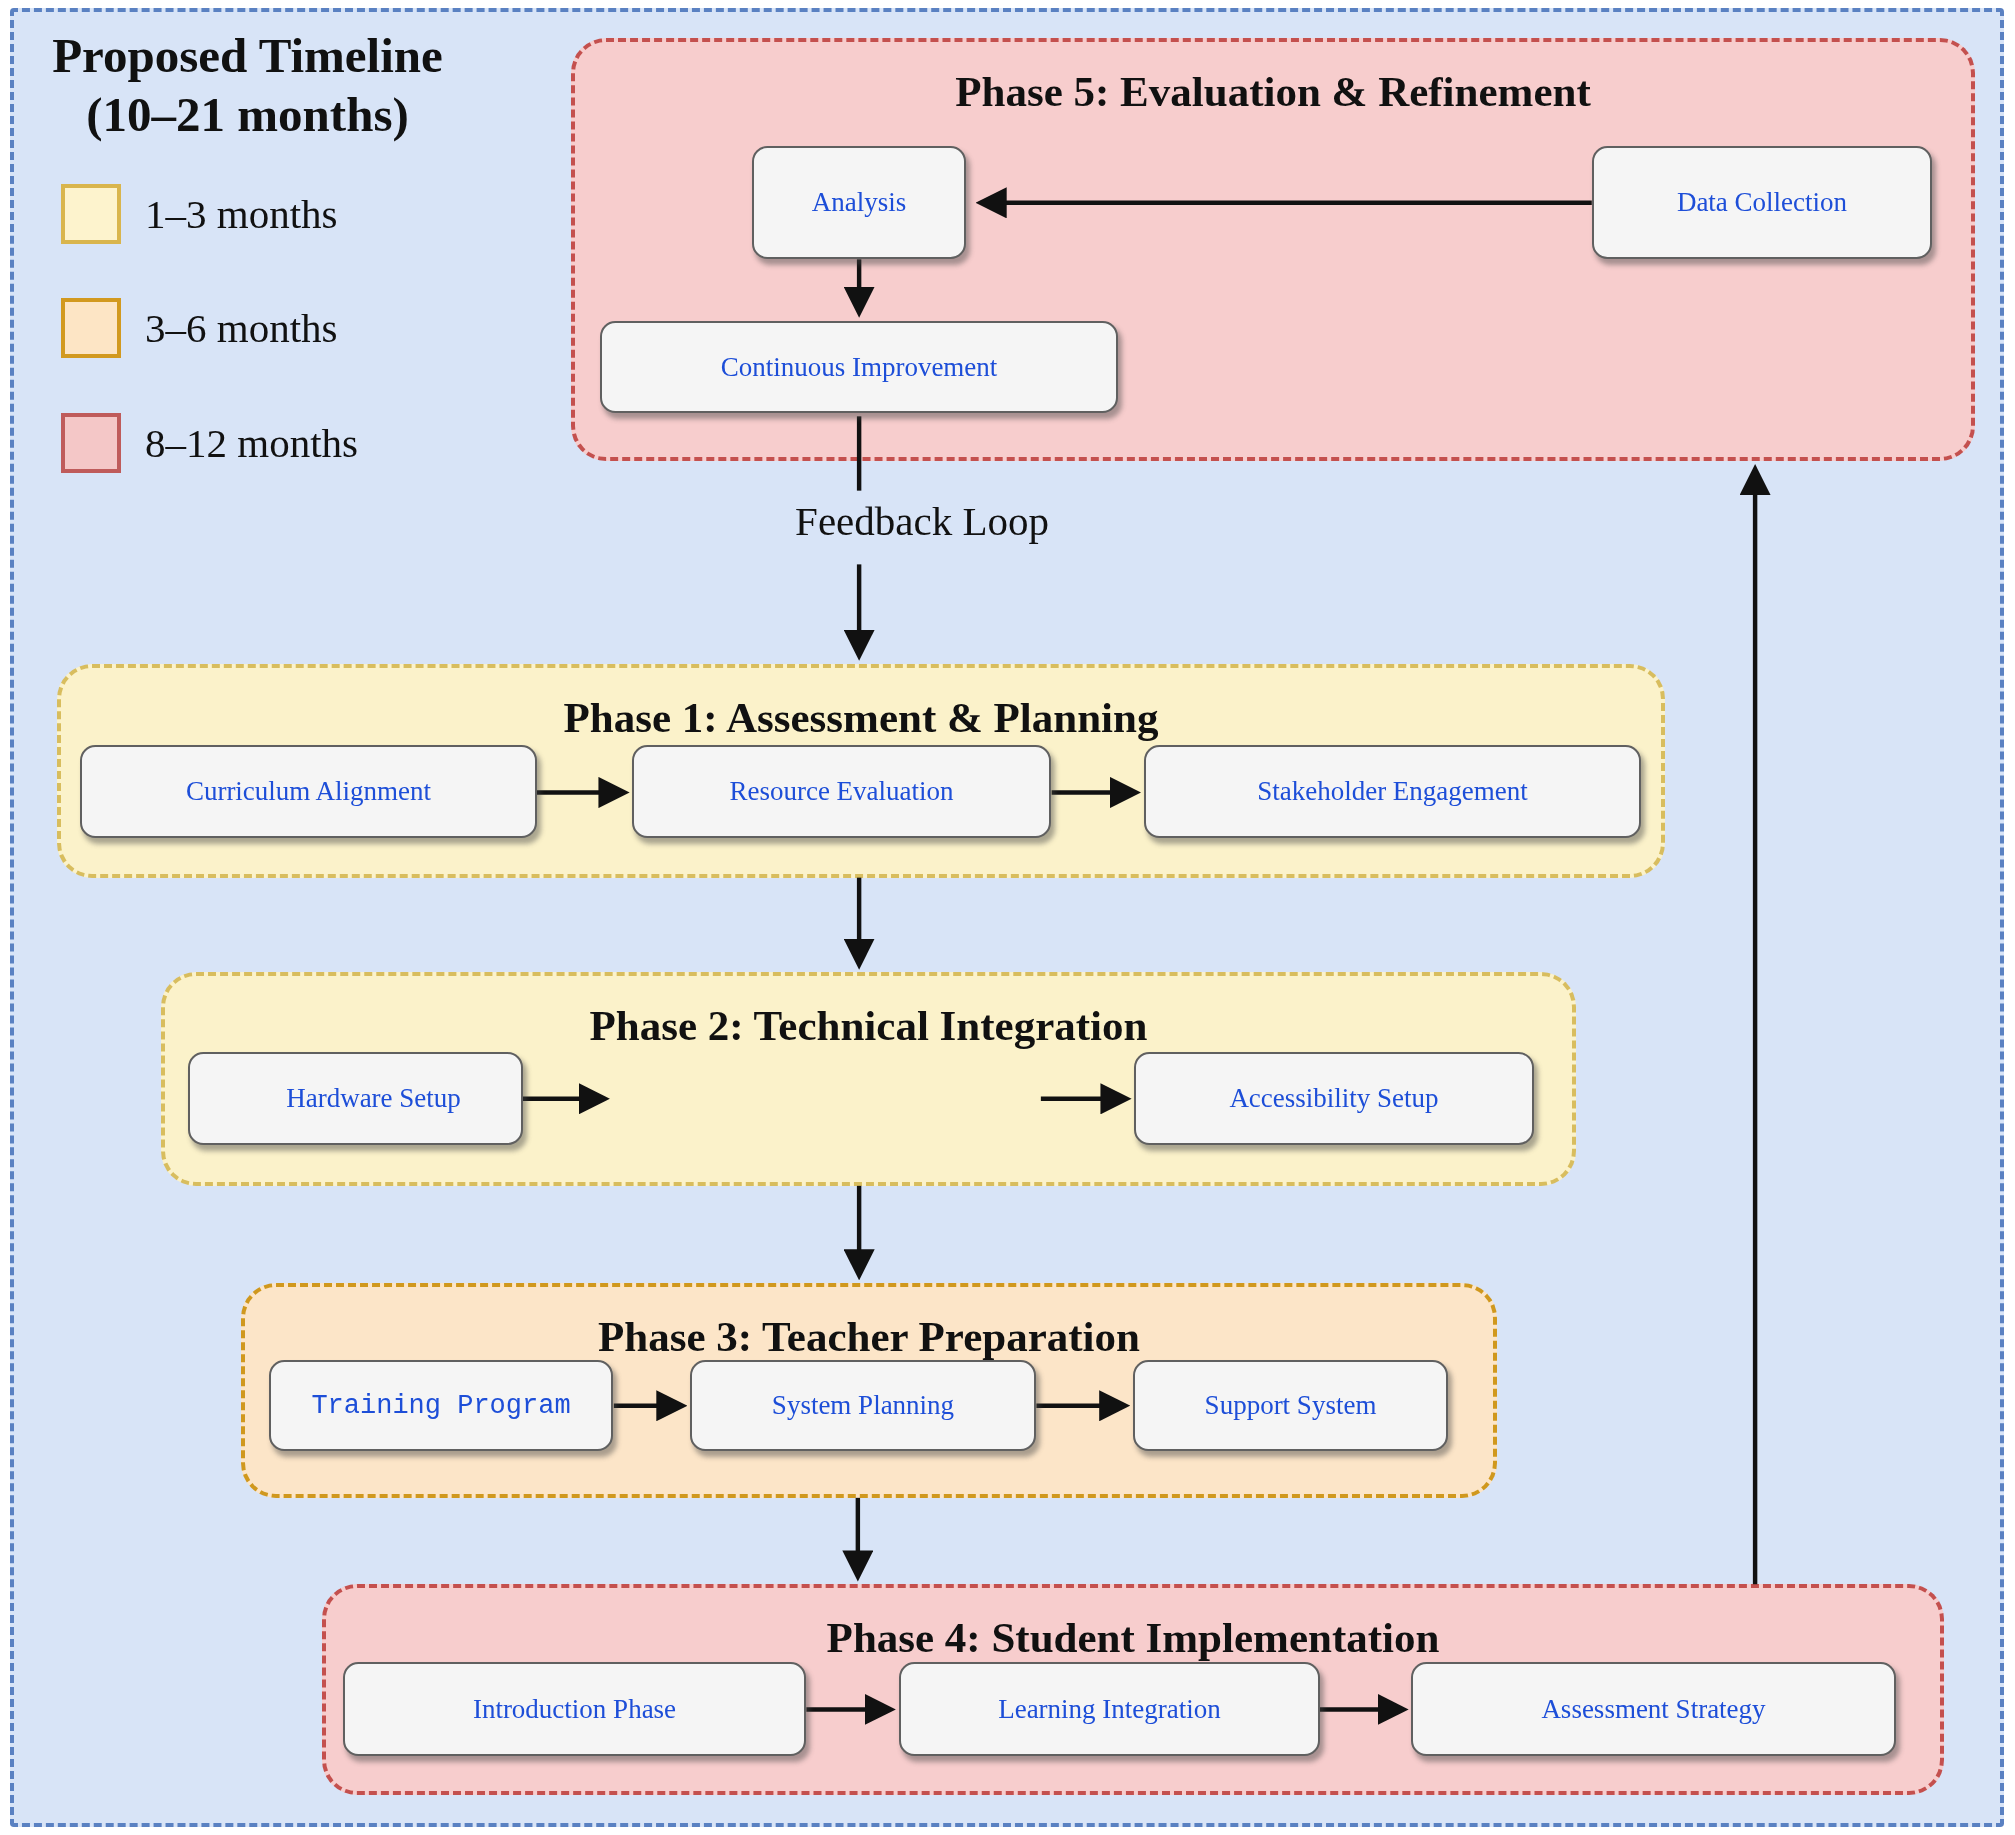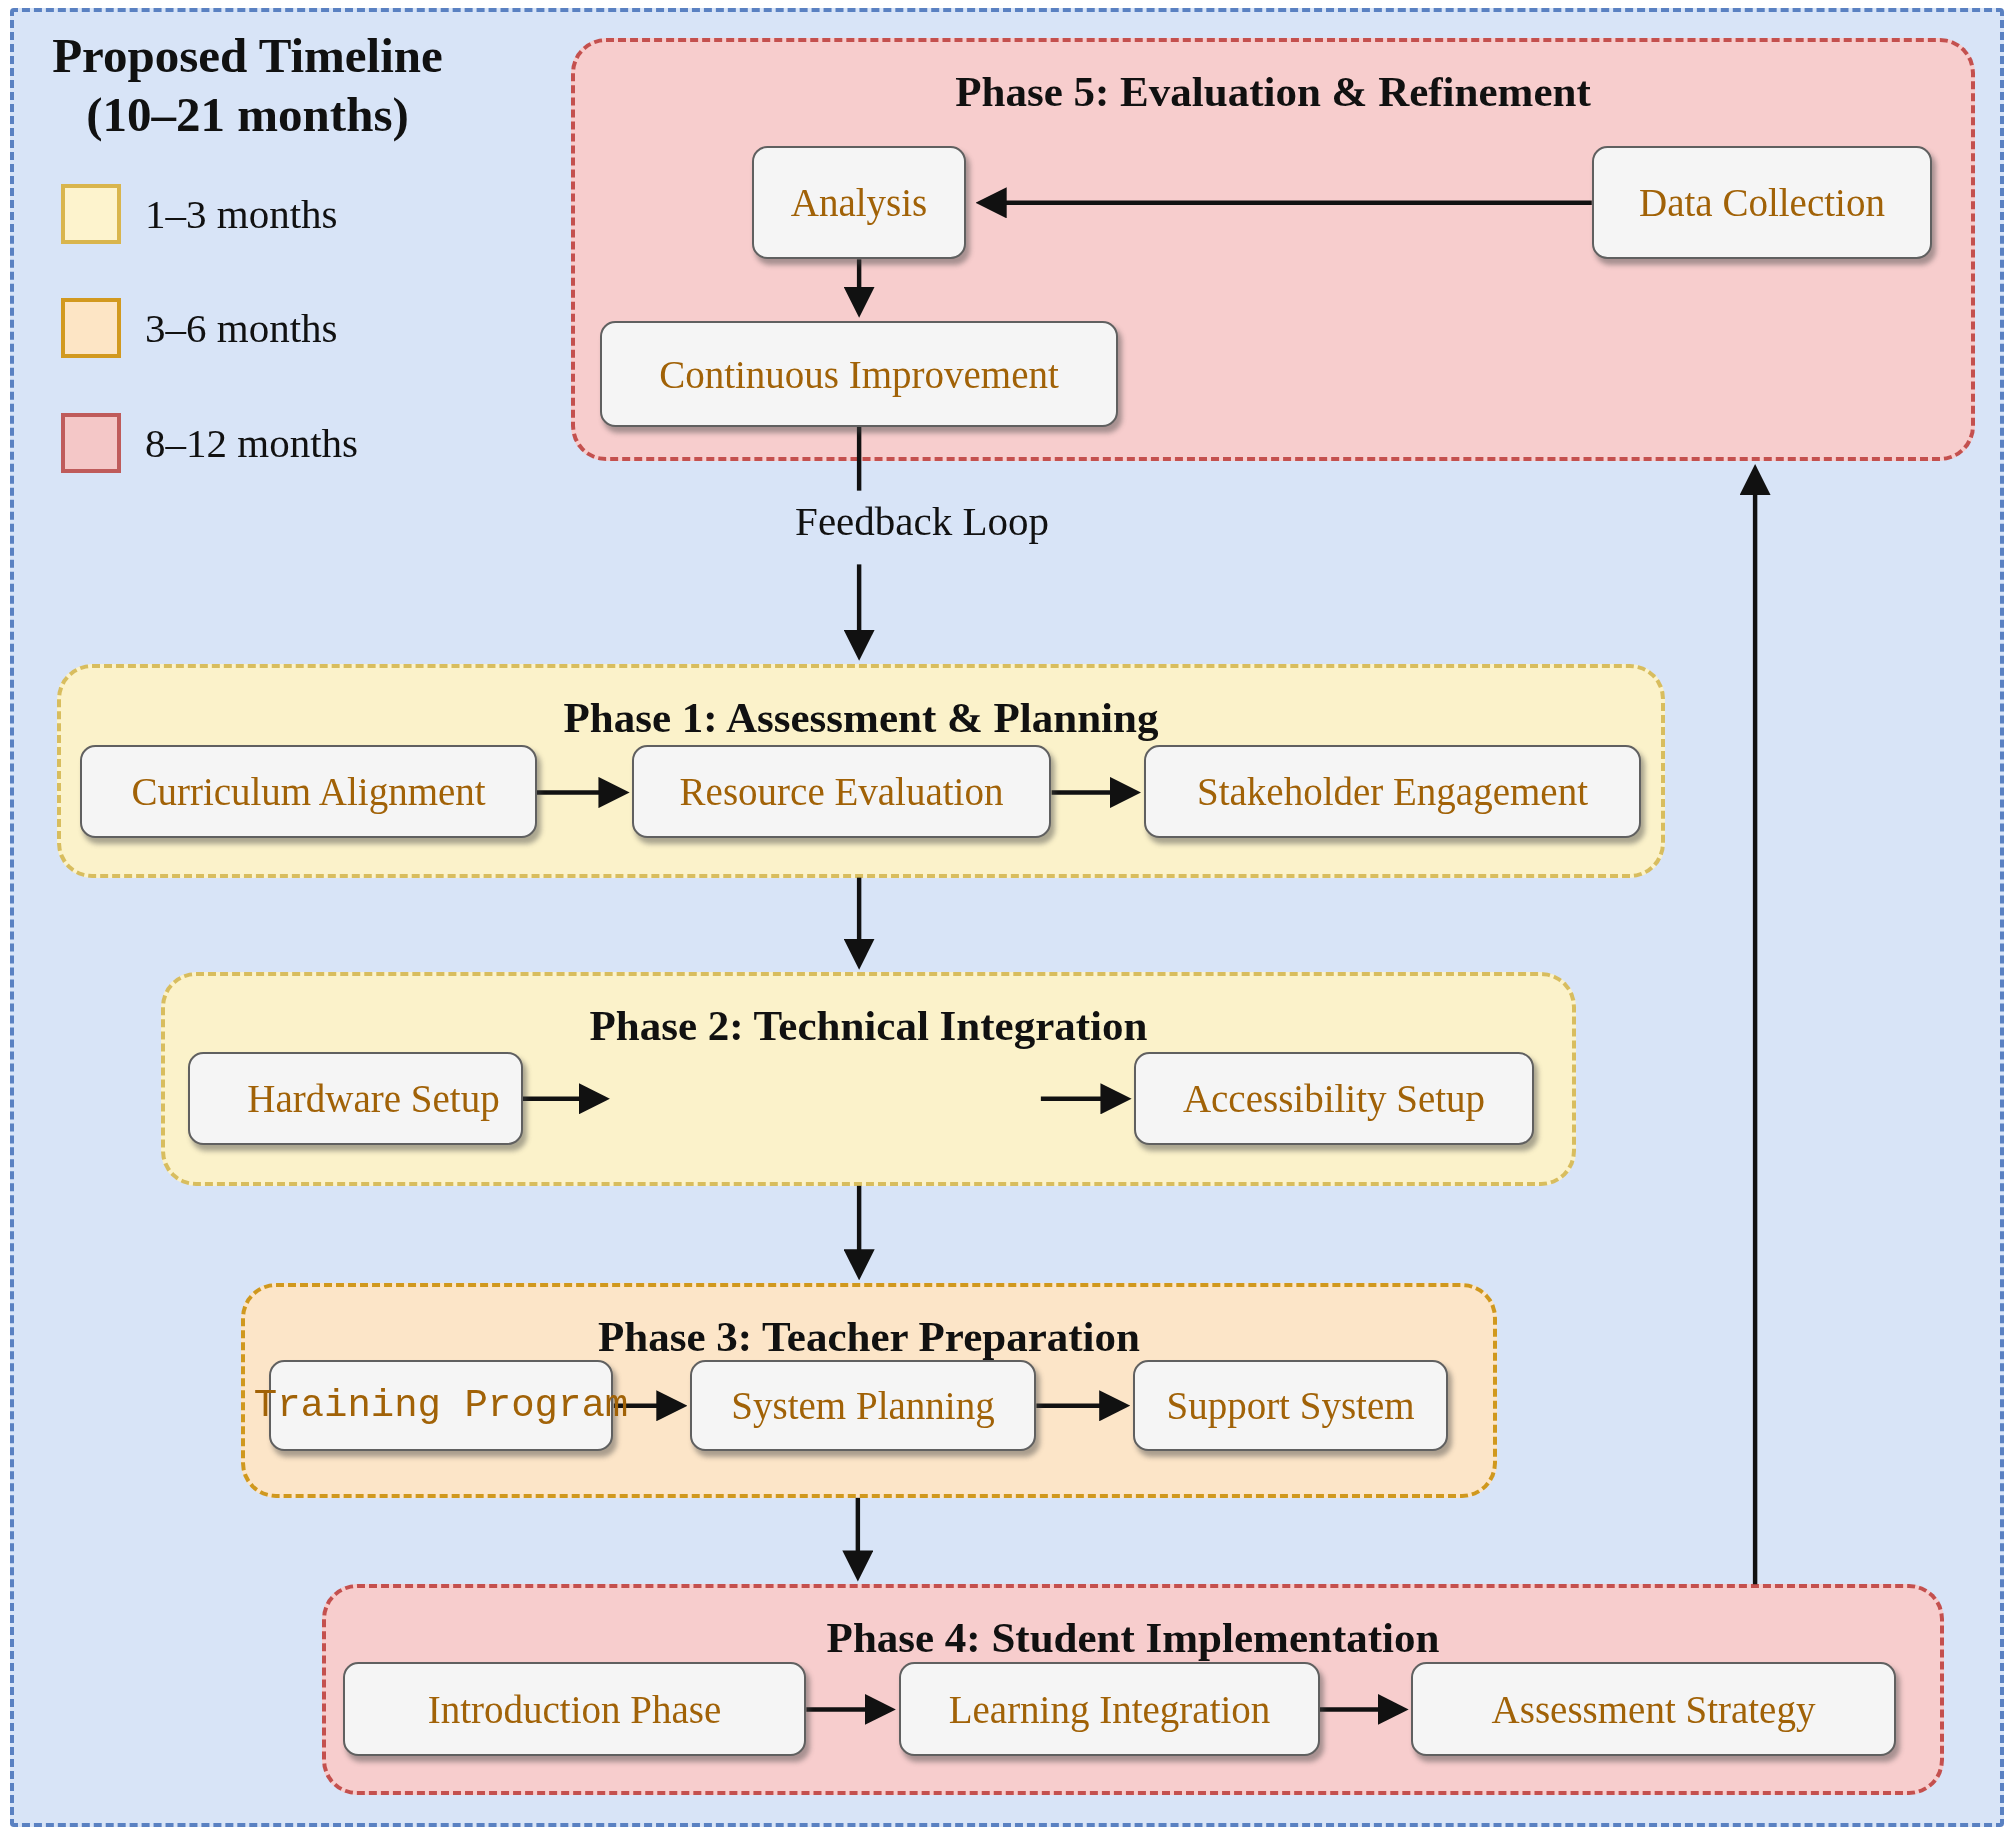--- a/index.html
+++ b/index.html
@@ -75,25 +75,25 @@
   .node {
     position: absolute;
     box-sizing: border-box;
     background: #f5f5f5;
     border: 2.5px solid #606060;
     border-radius: 15.3px;
     box-shadow: 3.8px 5.1px 5.1px rgba(70,70,70,0.45);
     display: flex; align-items: center; justify-content: center;
     z-index: 3;
   }
-  .node span { font-size: 39px; white-space: nowrap; color: #a16207; }
+  .node span { font-size: 27px; white-space: nowrap; color: #1d4ed8; }
 
   #node-analysis               { left: 752px; top: 146px;  width: 214px; height: 113px; }
   #node-data-collection        { left: 1592px; top: 146px;  width: 340px; height: 113px; }
-  #node-continuous-improvement { left: 600px;  top: 321px;  width: 518px; height: 106px; }
+  #node-continuous-improvement { left: 600px;  top: 321px;  width: 518px; height: 92px; }
 
   #node-curriculum-alignment   { left: 80px;  top: 745px; width: 457px; height: 93px; }
   #node-resource-evaluation    { left: 632px;  top: 745px; width: 419px; height: 93px; }
   #node-stakeholder-engagement { left: 1144px; top: 745px; width: 497px; height: 93px; }
 
   #node-hardware-setup         { left: 188px;  top: 1052px; width: 335px; height: 93px; padding-left: 36px; }
   #node-software-integration   { left: 613px;  top: 1052px; width: 428px; height: 93px; }
   #node-accessibility-setup    { left: 1134px; top: 1052px; width: 400px; height: 93px; }
 
   #node-training-program       { left: 269px;  top: 1360px; width: 344px; height: 91px; font-family: Liberation Mono, monospace; }

